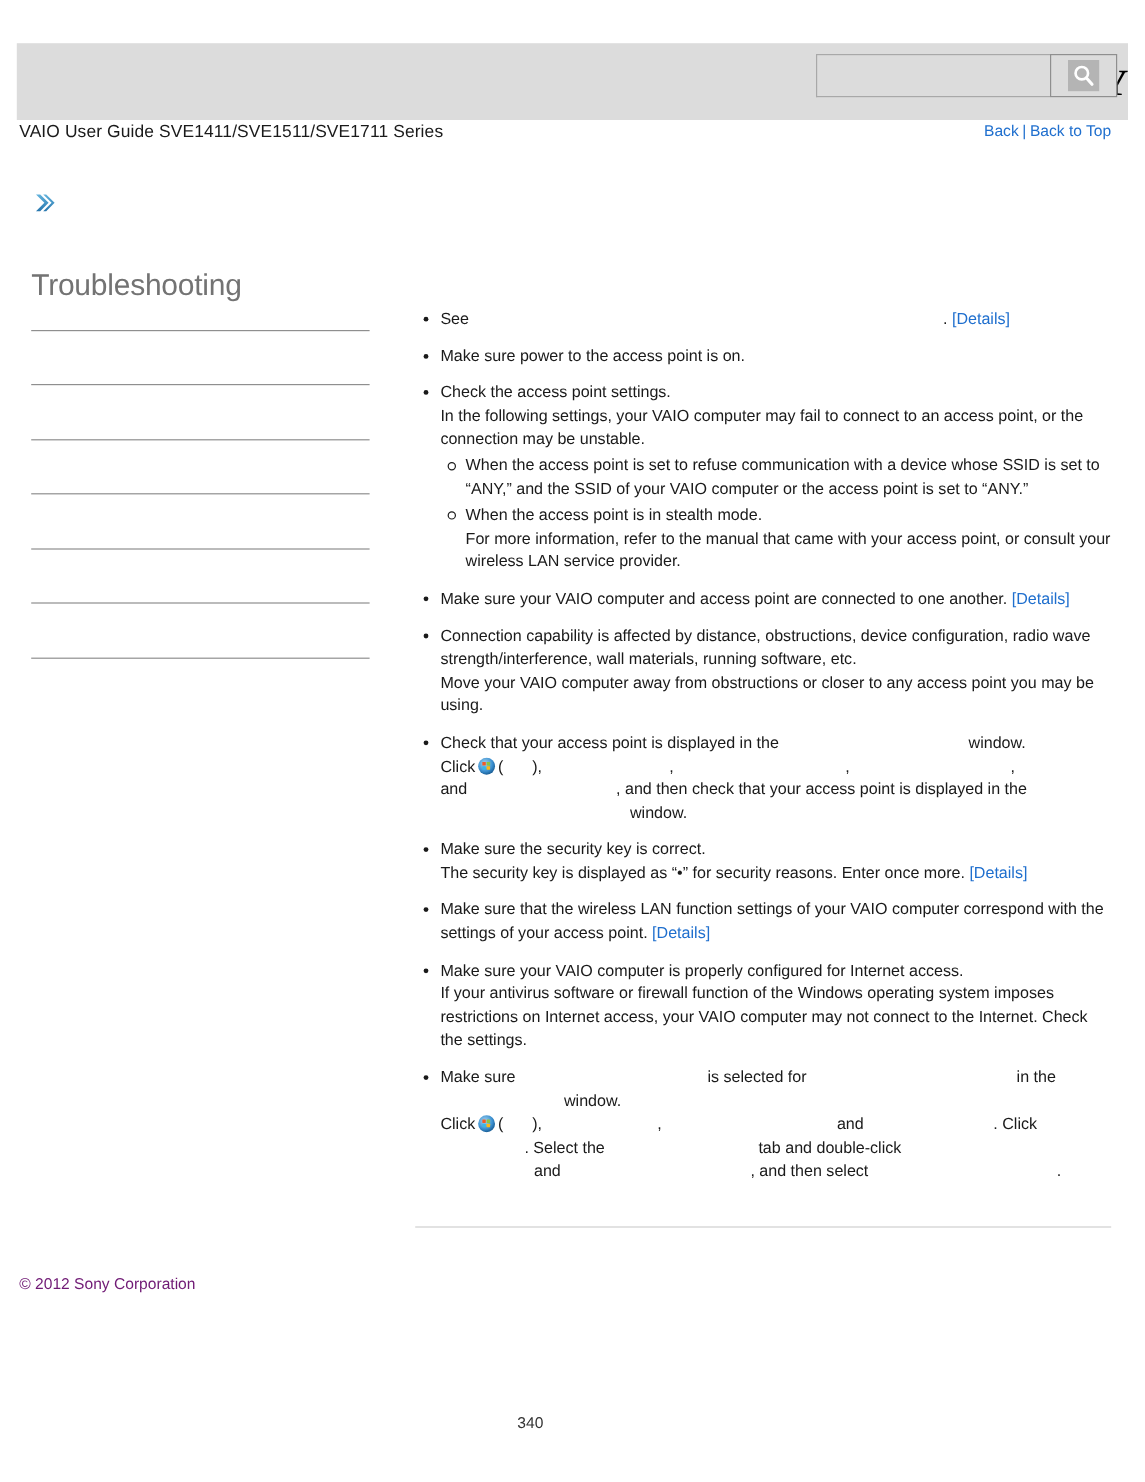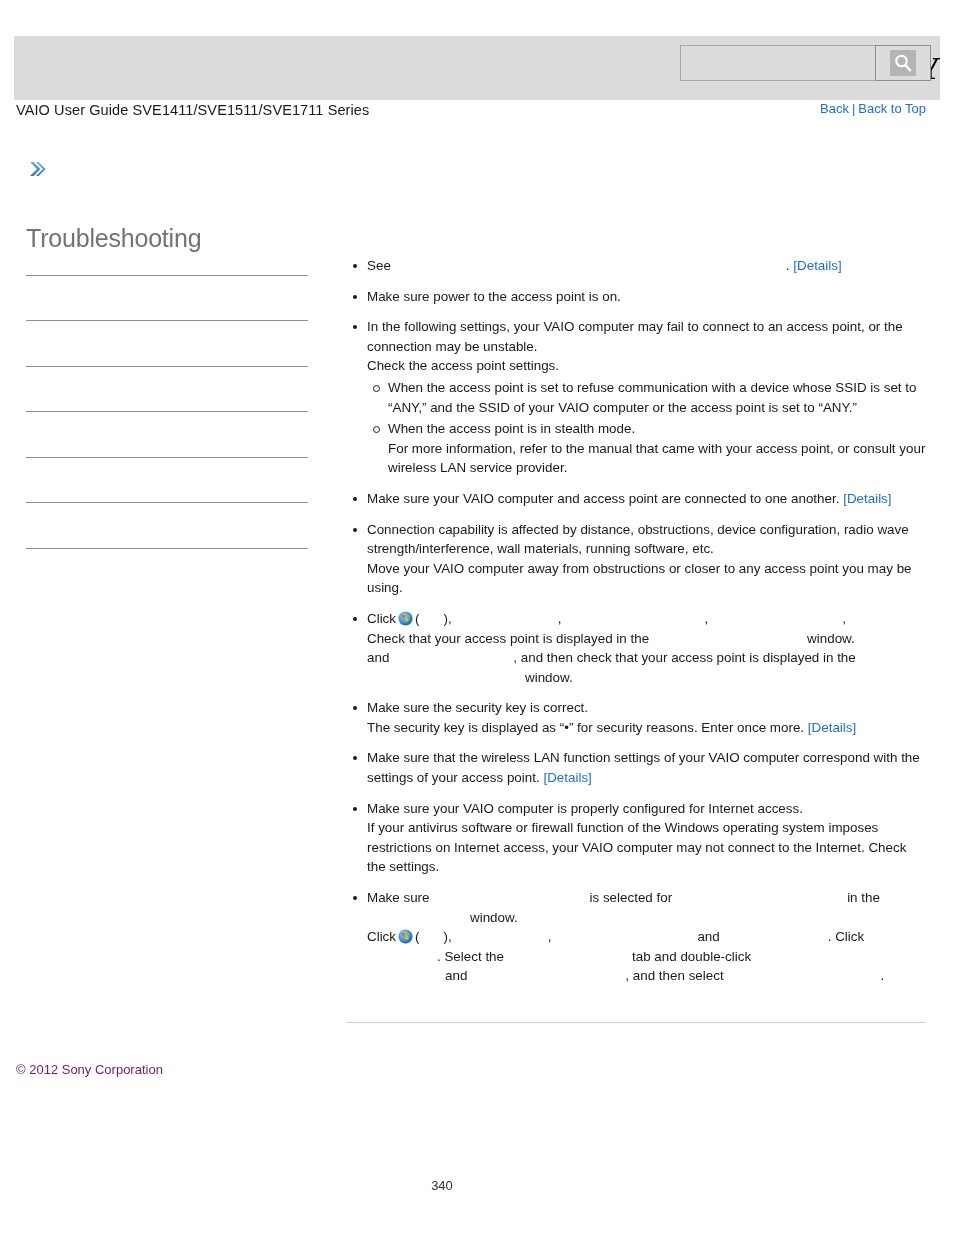--- a/index.html
+++ b/index.html
@@ -293,55 +293,55 @@
 
 <div class="content">
   <ul class="bullets">
       <li>
         <div><span>See</span><span class="gap" style="width:395px"></span><span>.</span> <a href="#" class="details-link">[Details]</a></div>
       </li>
       <li>
         <div><span>Make sure power to the access point is on.</span></div>
       </li>
       <li>
+        <div><span>Check the access point settings.</span></div>
         <div><span>In the following settings, your VAIO computer may fail to connect to an access point, or the connection may be unstable.</span></div>
-        <div><span>Check the access point settings.</span></div>
         <ul class="sub-bullets">
           <li>
             <div><span>When the access point is set to refuse communication with a device whose SSID is set to “ANY,” and the SSID of your VAIO computer or the access point is set to “ANY.”</span></div>
           </li>
           <li>
             <div><span>When the access point is in stealth mode.</span></div>
             <div><span>For more information, refer to the manual that came with your access point, or consult your wireless LAN service provider.</span></div>
           </li>
         </ul>
       </li>
       <li>
         <div><span>Make sure your VAIO computer and access point are connected to one another.</span> <a href="#" class="details-link">[Details]</a></div>
       </li>
       <li>
         <div><span>Connection capability is affected by distance, obstructions, device configuration, radio wave strength/interference, wall materials, running software, etc.</span></div>
         <div><span>Move your VAIO computer away from obstructions or closer to any access point you may be using.</span></div>
       </li>
       <li>
+        <div><span>Check that your access point is displayed in the</span><span class="gap" style="width:158px"></span><span>window.</span></div>
         <div><span>Click</span><span class="win-orb"><svg width="15" height="15" viewBox="0 0 16 16" aria-hidden="true">
               <defs>
                 <radialGradient id="orbG" cx="40%" cy="35%" r="75%">
                   <stop offset="0%" stop-color="#a9d8f2"></stop>
                   <stop offset="60%" stop-color="#3a8fd0"></stop>
                   <stop offset="100%" stop-color="#0d4a7d"></stop>
                 </radialGradient>
               </defs>
               <circle cx="8" cy="8" r="7.5" fill="url(#orbG)"></circle>
               <rect x="4.2" y="4.2" width="3.1" height="3.1" fill="#f05a28" rx="0.4"></rect>
               <rect x="8.0" y="4.2" width="3.1" height="3.1" fill="#8bc53f" rx="0.4"></rect>
               <rect x="4.2" y="8.0" width="3.1" height="3.1" fill="#38b6e8" rx="0.4"></rect>
               <rect x="8.0" y="8.0" width="3.1" height="3.1" fill="#fdb913" rx="0.4"></rect>
             </svg></span><span>(</span><span class="gap" style="width:24px"></span><span>),</span><span class="gap" style="width:106px"></span><span>,</span><span class="gap" style="width:143px"></span><span>,</span><span class="gap" style="width:134px"></span><span>,</span></div>
-        <div><span>Check that your access point is displayed in the</span><span class="gap" style="width:158px"></span><span>window.</span></div>
         <div><span>and</span><span class="gap" style="width:124px"></span><span>, and then check that your access point is displayed in the</span></div>
         <div><span class="gap" style="width:158px"></span><span>window.</span></div>
       </li>
       <li>
         <div><span>Make sure the security key is correct.</span></div>
         <div><span>The security key is displayed as “•” for security reasons. Enter once more.</span> <a href="#" class="details-link">[Details]</a></div>
       </li>
       <li>
         <div><span>Make sure that the wireless LAN function settings of your VAIO computer correspond with the settings of your access point.</span> <a href="#" class="details-link">[Details]</a></div>
       </li>

